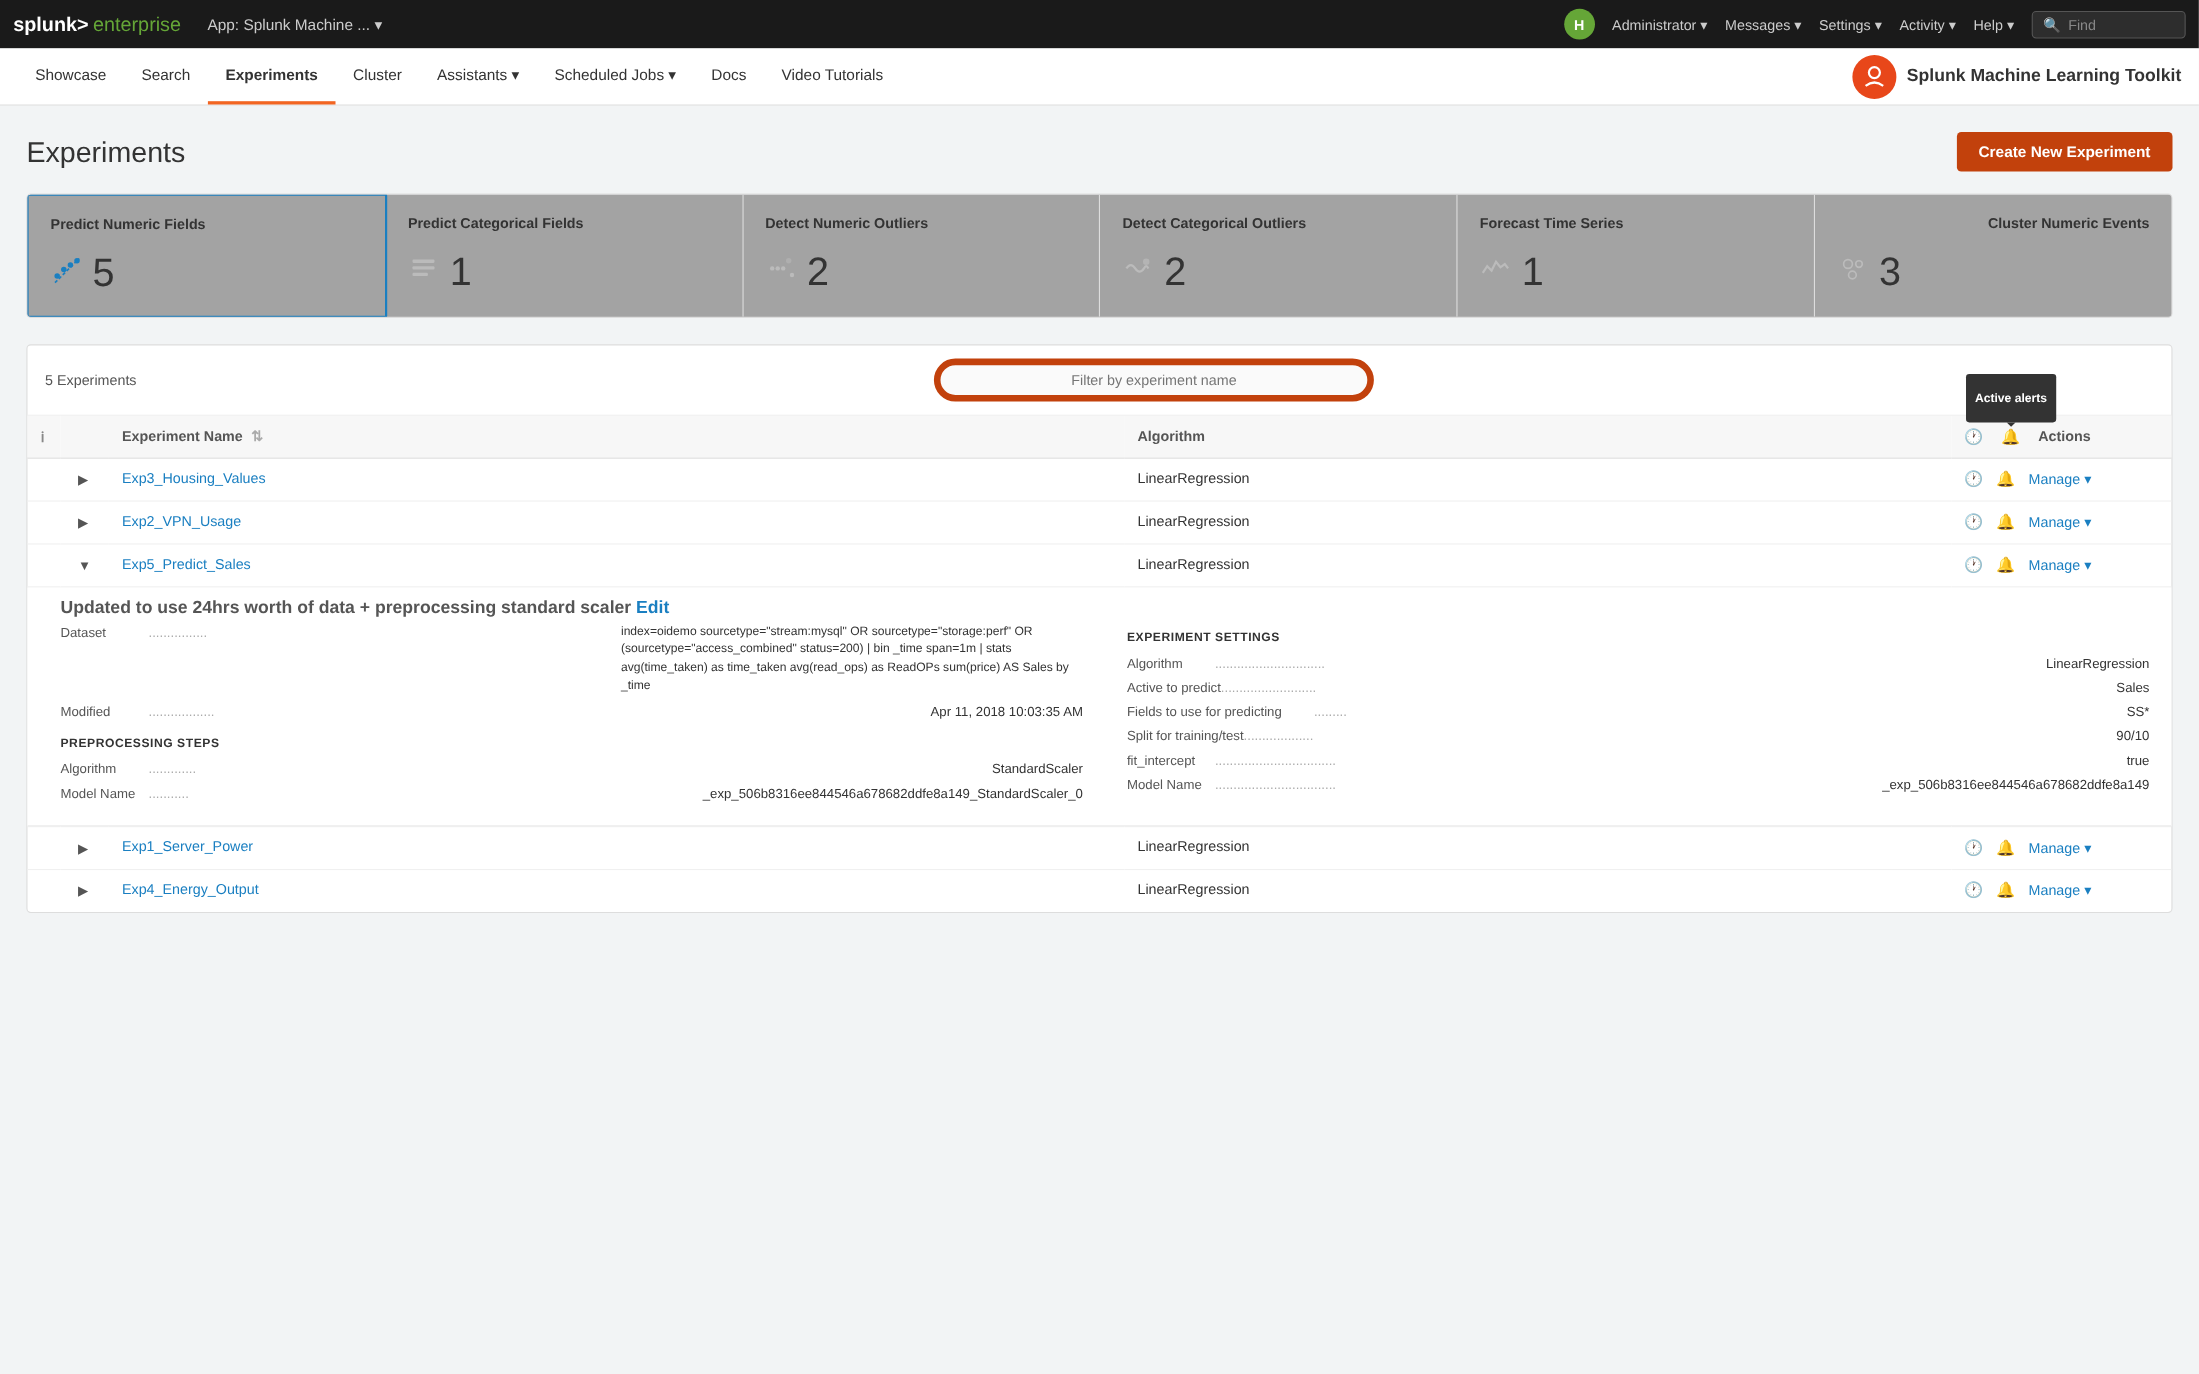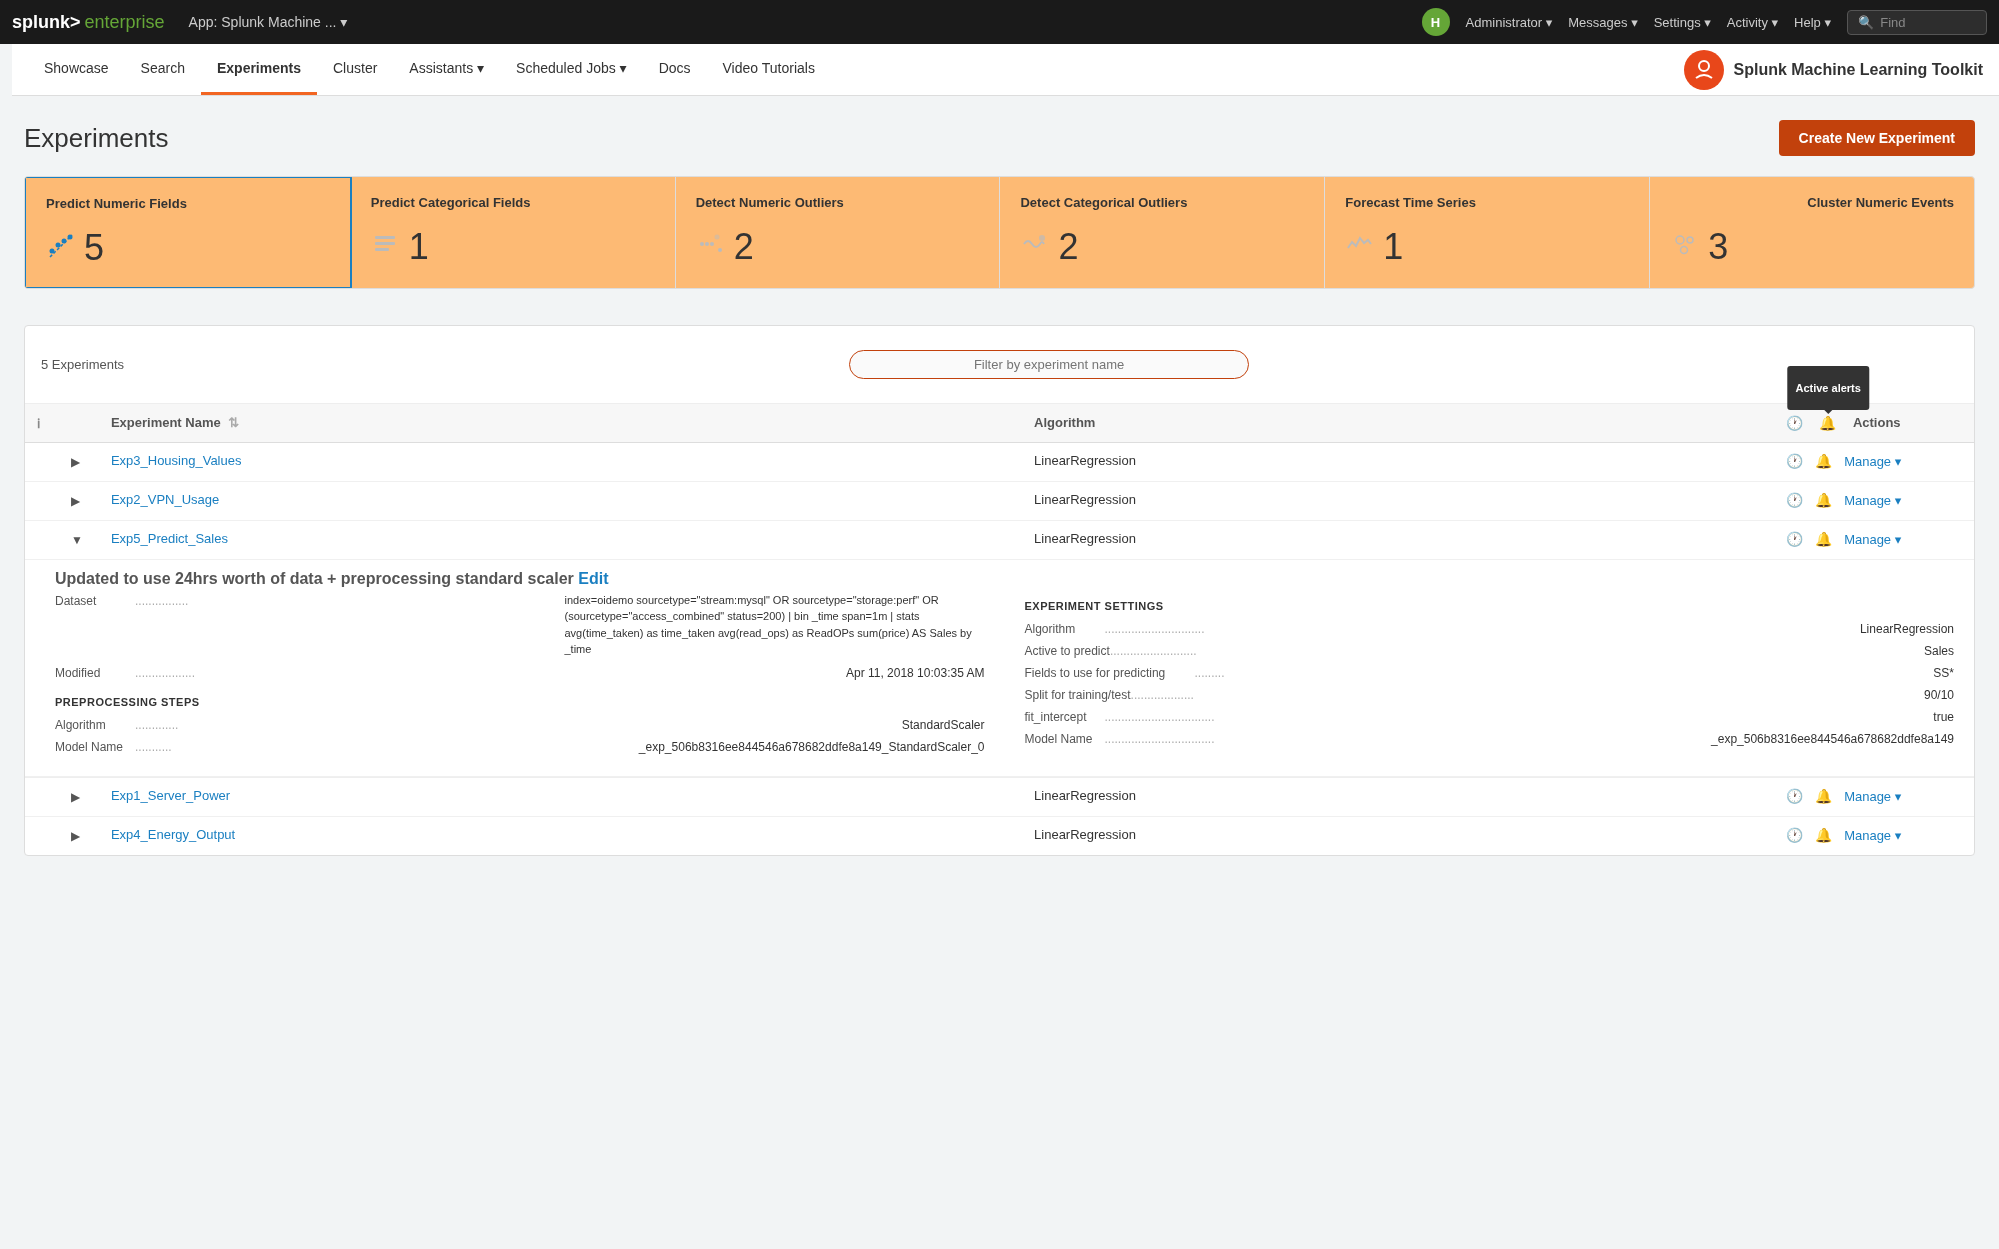--- a/index.html
+++ b/index.html
@@ -59,21 +59,20 @@
     }
 
     
     .sec-nav {
       background: #fff;
       border-bottom: 1px solid #ddd;
       display: flex;
       align-items: center;
       height: 52px;
       padding: 0 16px;
-      margin-left: 12px;
     }
     .sec-nav-items {
       display: flex;
       align-items: center;
       flex: 1;
       height: 100%;
     }
     .sec-nav-item {
       padding: 0 16px;
       height: 100%;
@@ -136,22 +135,22 @@
       font-weight: 600;
       cursor: pointer;
     }
 
     
     .category-cards {
       display: flex;
       gap: 0;
       border: 1px solid #ddd;
       border-radius: 4px;
-      background: #fdba74;
-      margin-bottom: 36px;
+      background: #a3a3a3;
+      margin-bottom: 24px;
       overflow: hidden;
     }
     .category-card {
       flex: 1;
       padding: 18px 20px;
       border-right: 1px solid #ddd;
       cursor: pointer;
       position: relative;
     }
     .category-card:last-child { border-right: none; text-align: right; }
@@ -198,22 +197,22 @@
       gap: 16px;
     }
     .experiments-count {
       font-size: 13px;
       color: #555;
       white-space: nowrap;
     }
     .filter-input {
       flex: 1;
       max-width: 400px;
-      margin: 12px auto;
-      border: 1px solid #c2410c;
+      margin: 0 auto;
+      border: 6px solid #c2410c;
       border-radius: 20px;
       padding: 6px 14px;
       font-size: 13px;
       color: #999;
       text-align: center;
       background: #fafafa;
     }
 
     
     .exp-table {

